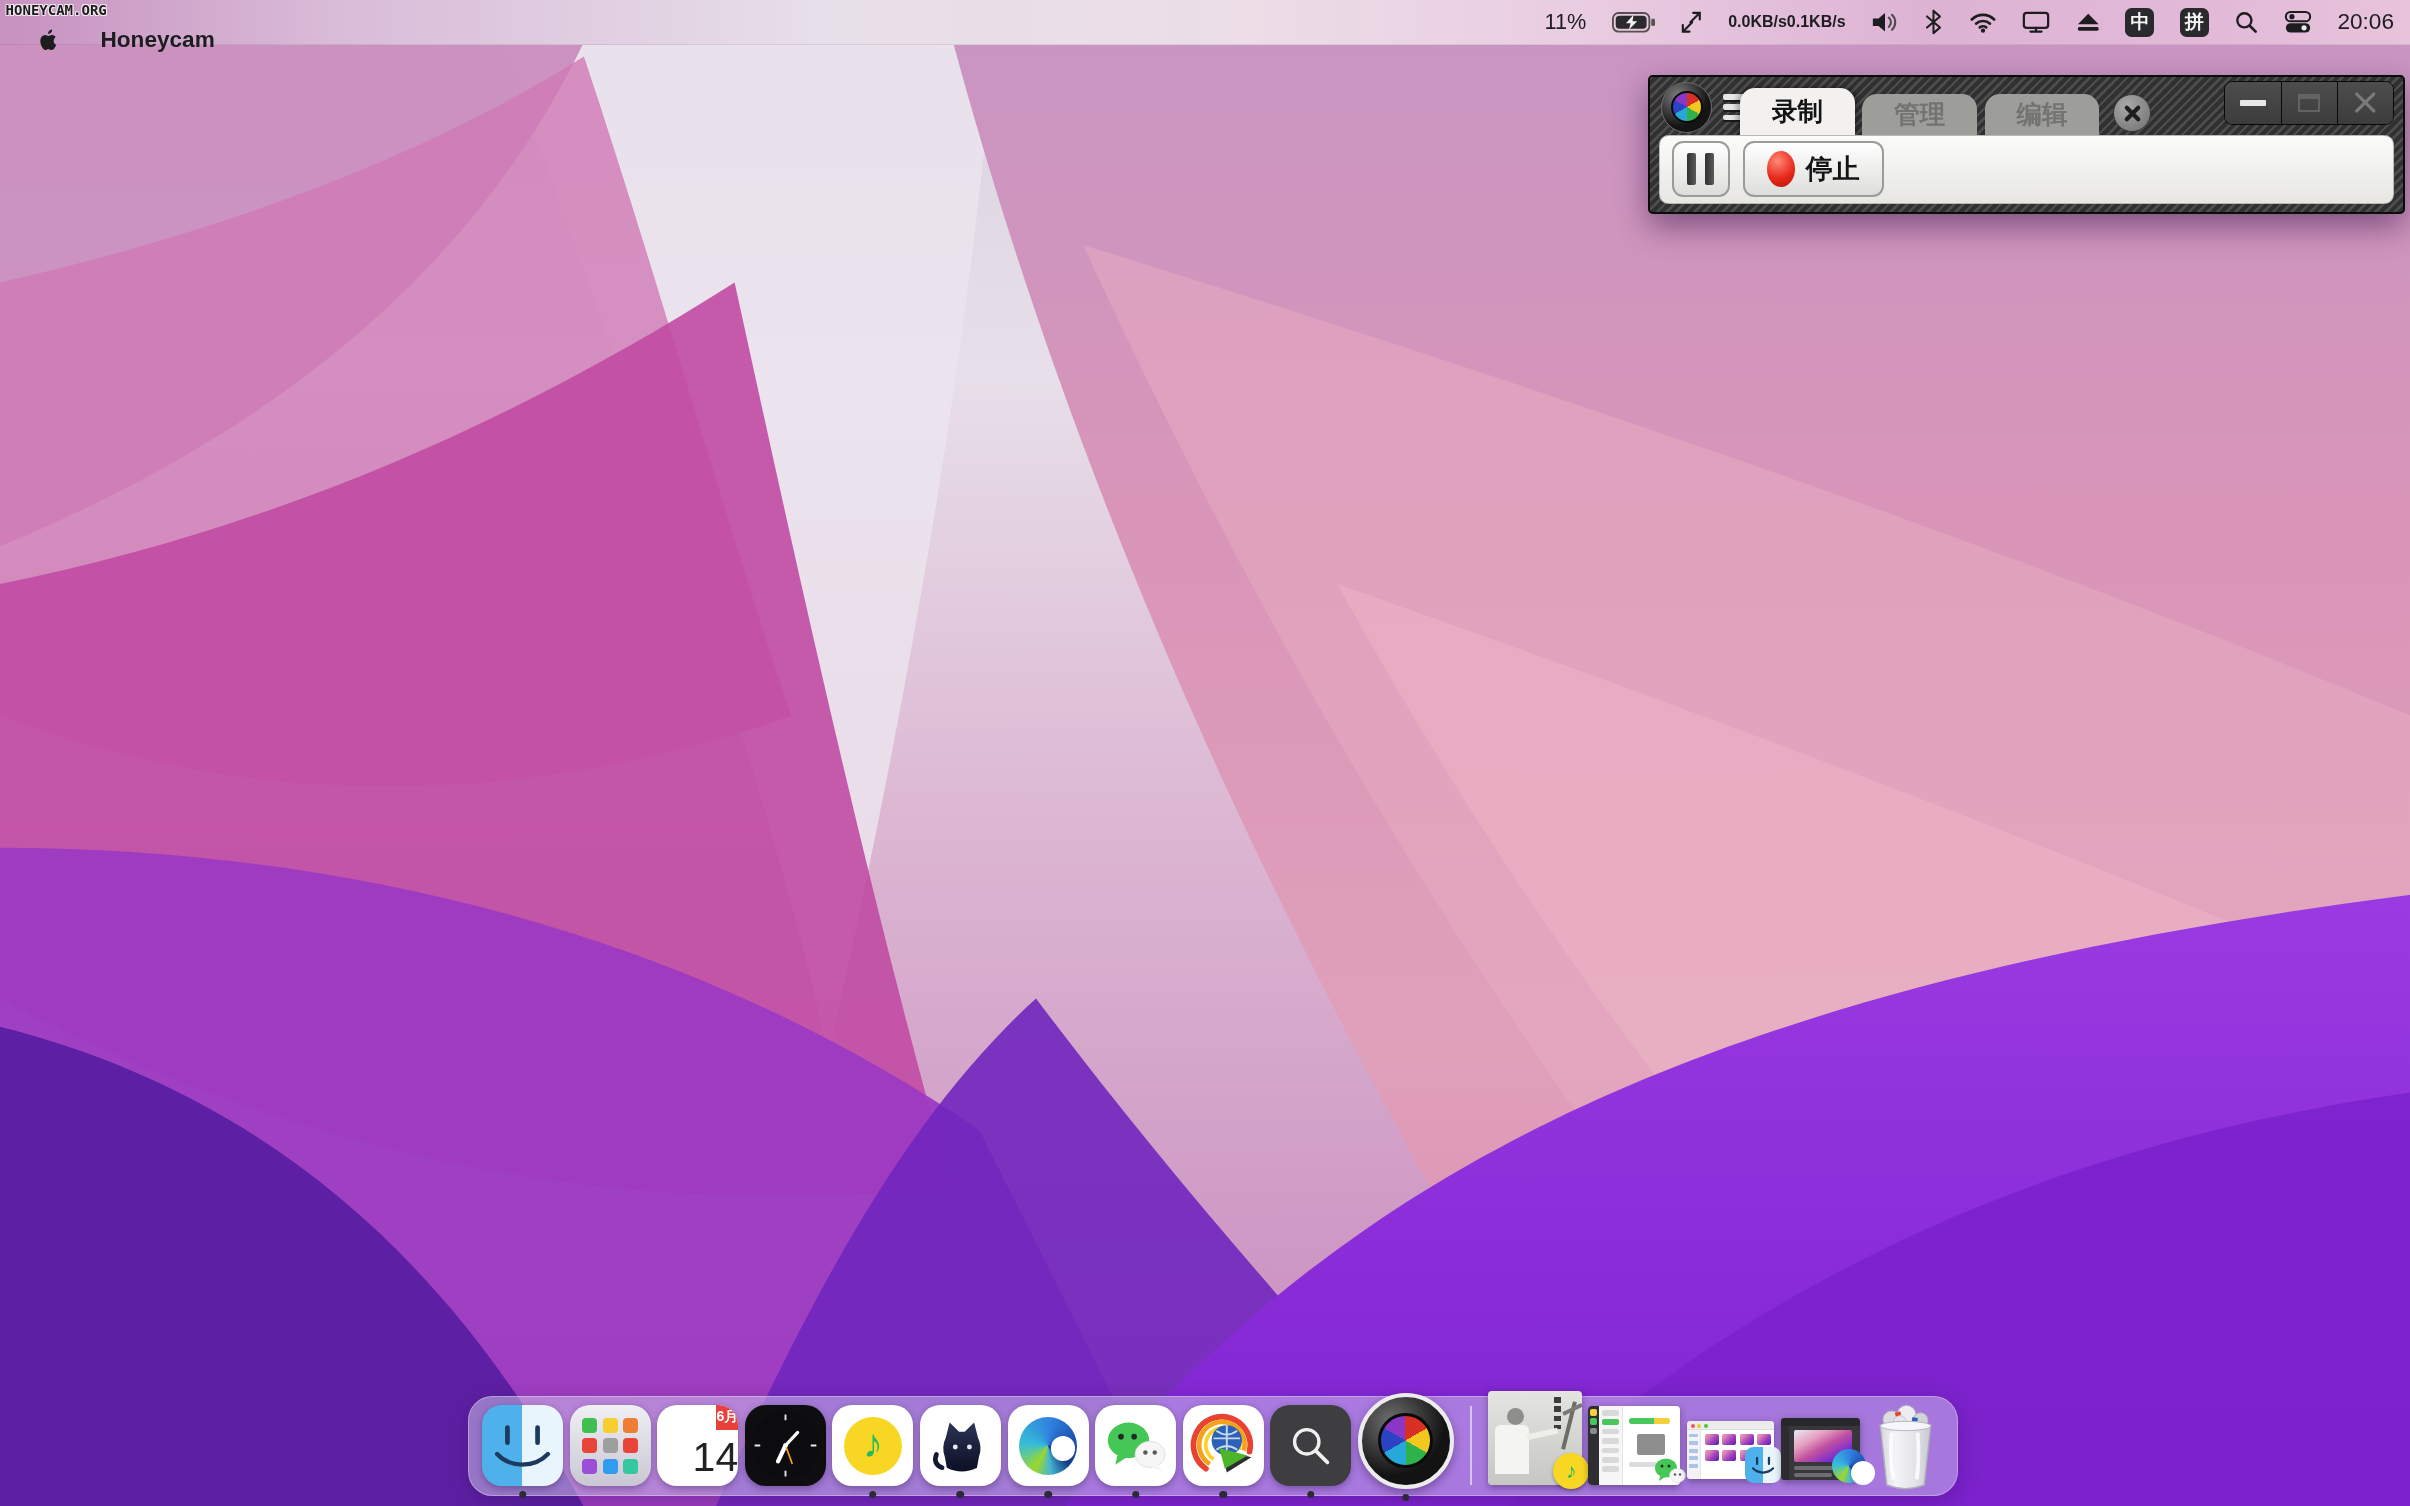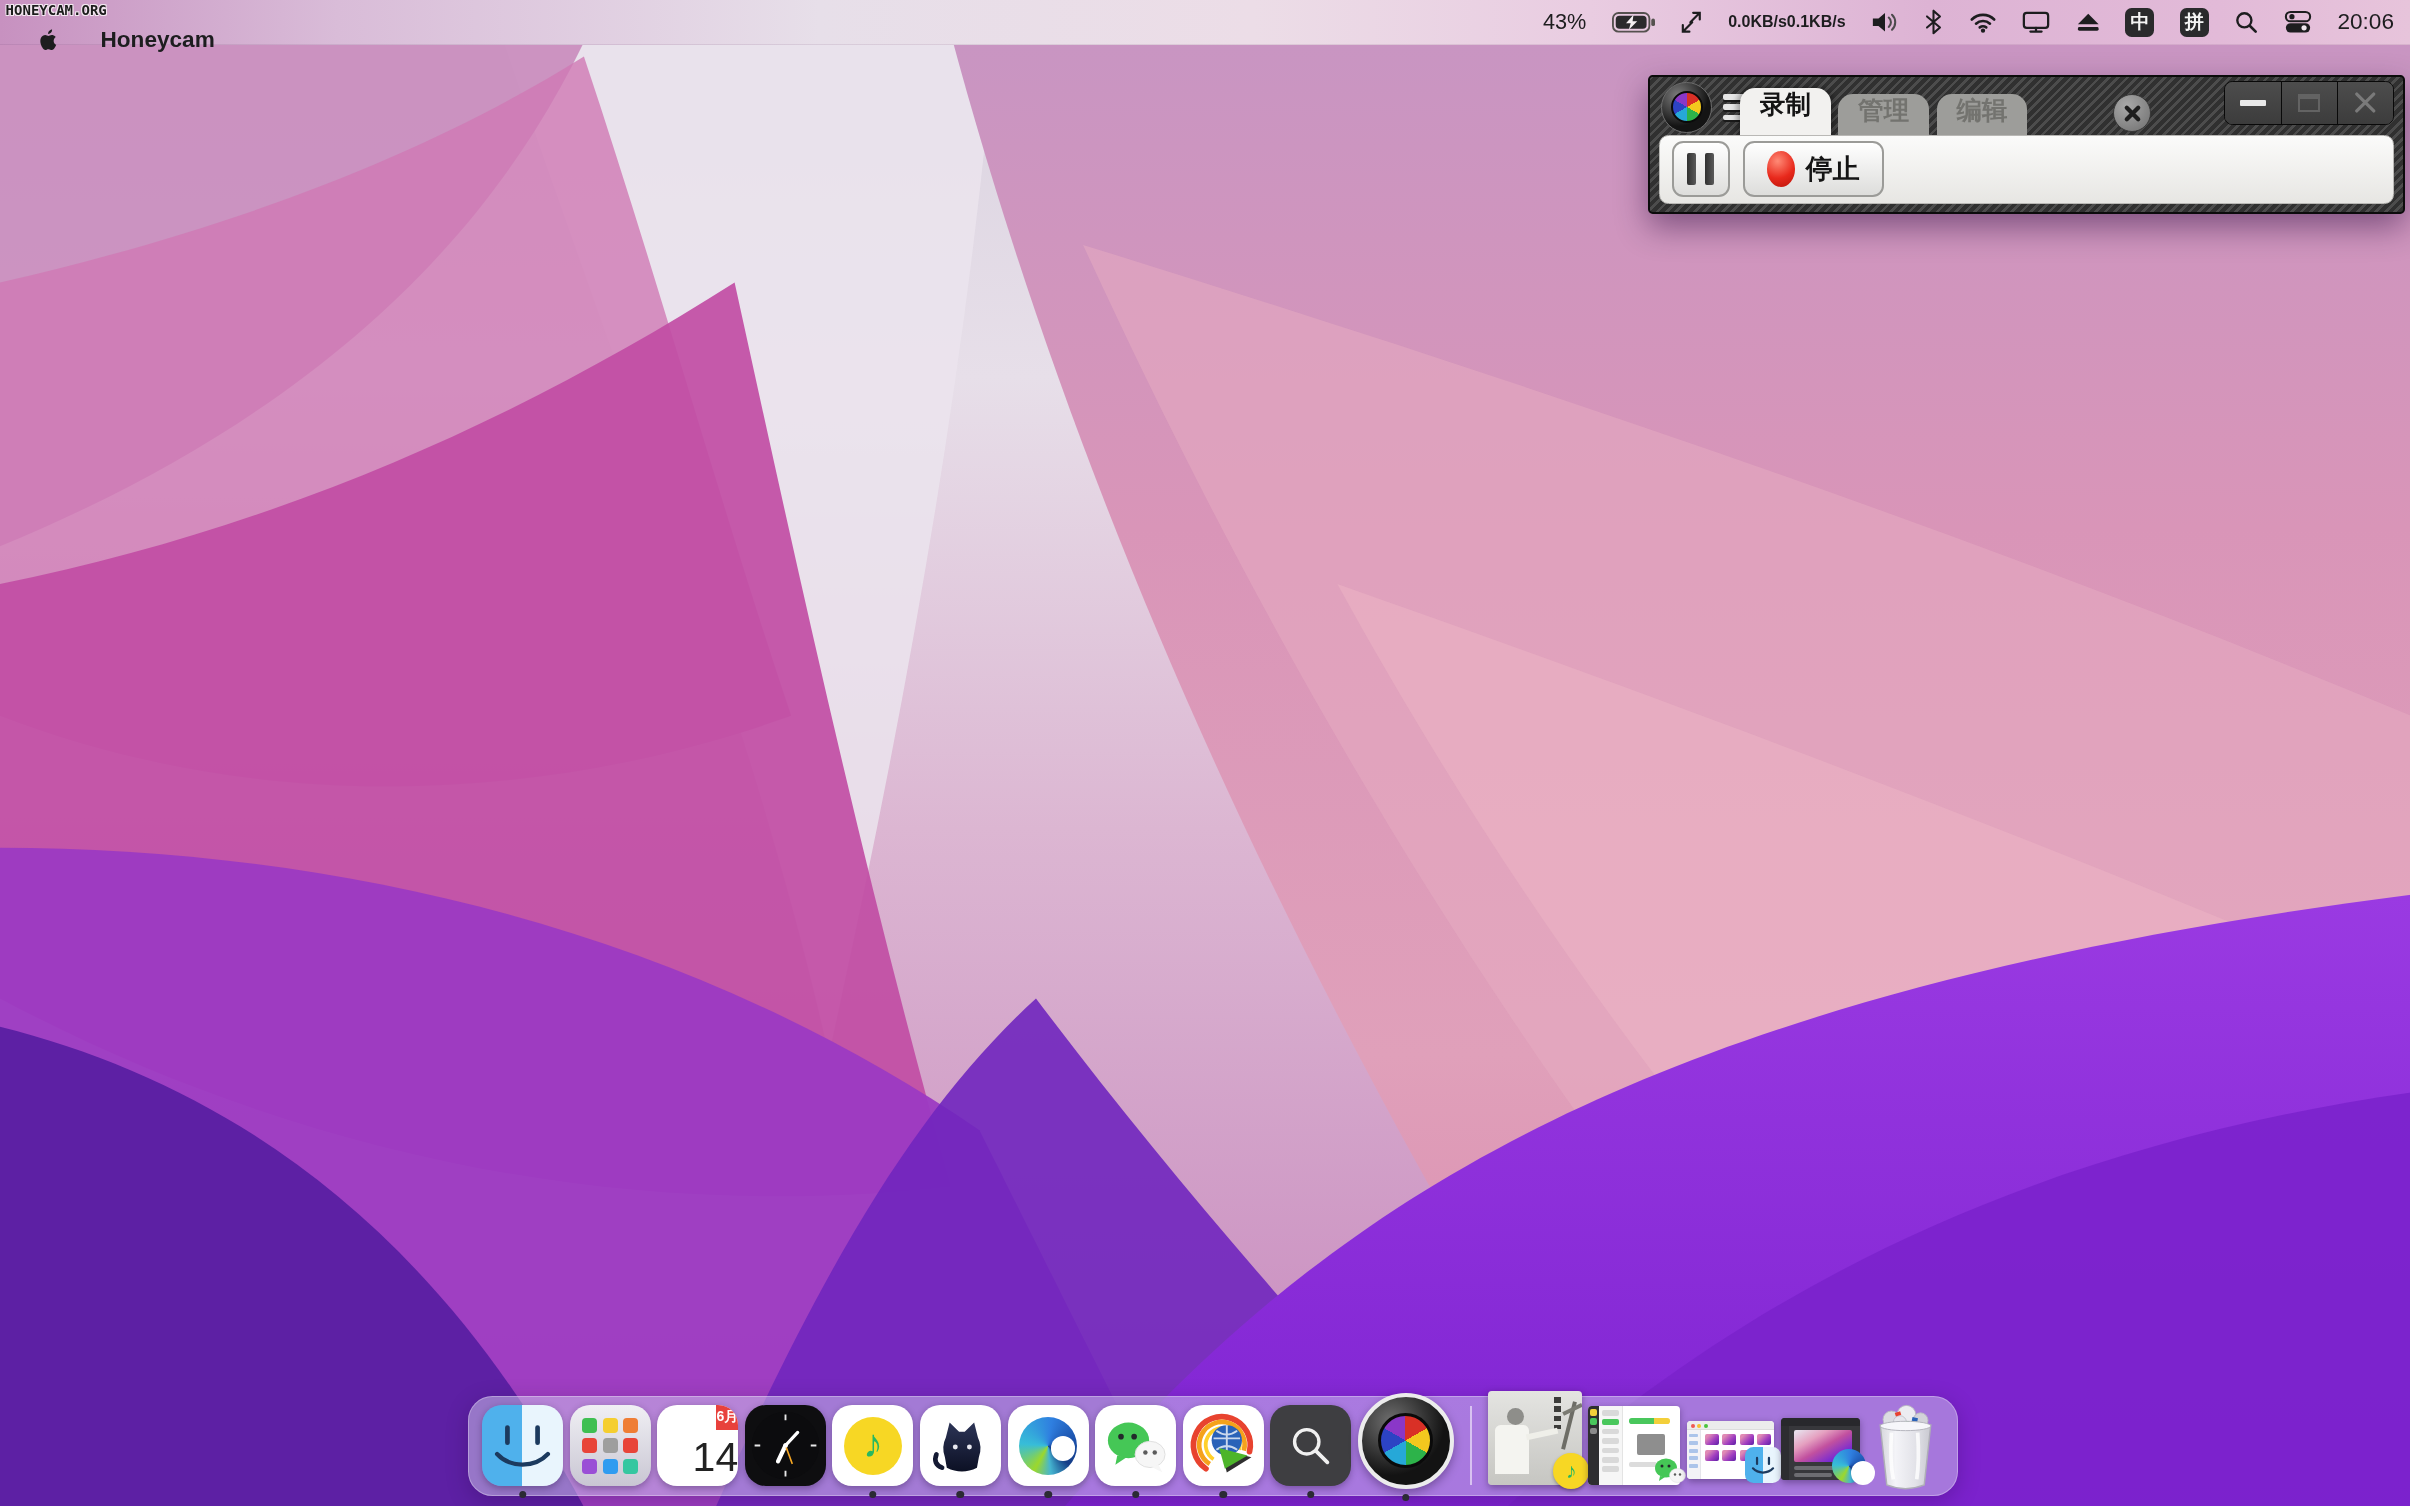--- a/index.html
+++ b/index.html
@@ -37,21 +37,21 @@
     background-image:repeating-linear-gradient(135deg, rgba(255,255,255,0.08) 0 2.8px, rgba(0,0,0,0.22) 2.8px 6.6px);
     box-shadow:0 13px 32px rgba(30,0,50,0.45); }
   .hc-logo { position:absolute; left:11.3px; top:4.7px; width:51px; height:51px; border-radius:50%;
     background:radial-gradient(circle at 32% 26%, #7c7c7c, #141414 62%);
     border:1.9px solid #6c6c6c; display:flex; align-items:center; justify-content:center; }
   .wheel { width:32px; height:32px; border-radius:50%; border:2.8px solid #0a0a0a;
     background:conic-gradient(#d93026 0 60deg,#f3c81e 60deg 120deg,#2db34a 120deg 180deg,#26a8d8 180deg 240deg,#2c43c4 240deg 300deg,#8a37c8 300deg 360deg); }
   .hamburger { position:absolute; left:73px; top:17px; width:34px; display:flex; flex-direction:column; gap:4.7px; }
   .hamburger i { display:block; height:5.6px; border-radius:1.9px; background:#e6e6e6; box-shadow:0 1.9px 0 #1a1a1a; }
   .tabs { position:absolute; left:90px; top:11.3px; height:47px; display:flex; align-items:flex-end; }
-  .tab { height:41px; padding:0 20px; margin-right:7.5px; display:flex; 
+  .tab { height:41px; padding:0 32px; margin-right:7.5px; display:flex; align-items:center;
     font-size:25.4px; border-radius:15px 15px 0 0; }
   .tab.active { height:47px; background:#f2f1ef; color:#141414; font-weight:600;
     box-shadow:-3.8px 0 5.6px rgba(0,0,0,0.25), 3.8px 0 5.6px rgba(0,0,0,0.25); }
   .tab.inactive { background:#9d9d9a; color:#73736f; font-weight:600; }
   .circle-x { position:absolute; left:463px; top:17px; width:38px; height:38px; border-radius:50%;
     background:radial-gradient(circle at 35% 30%, #a9a9a9, #6f6f6f); border:1.9px solid #3a3a3a;
     display:flex; align-items:center; justify-content:center; }
   .win-controls { position:absolute; top:3.8px; right:9.4px; display:flex;
     border:1.9px solid #090909; border-radius:8.5px; overflow:hidden; }
   .wc { width:56px; height:42px; background:linear-gradient(#4d4d4d,#3c3c3c);
@@ -205,21 +205,21 @@
     <div class="mb-left">
       <span class="mb-ic">
         <svg width="24.5" height="28" viewBox="0 0 24 28" fill="#1d1d1f">
           <path d="M17.4 14.8c0-2.5 2-3.7 2.1-3.8-1.2-1.7-3-1.9-3.6-2-1.6-.2-3 .9-3.7.9-.8 0-2-.9-3.2-.9-1.7 0-3.2 1-4.1 2.5-1.7 3-0.4 7.5 1.2 10 .8 1.2 1.8 2.5 3.1 2.5 1.2-.1 1.7-.8 3.2-.8s1.9.8 3.2.8c1.3 0 2.2-1.2 3-2.4.9-1.4 1.3-2.7 1.3-2.8-.1 0-2.5-1-2.5-4z"></path>
           <path d="M14.8 6.6c.7-.8 1.1-2 1-3.1-1 0-2.2.7-2.9 1.5-.6.7-1.2 1.9-1 3 1.1.1 2.2-.6 2.9-1.4z"></path>
         </svg>
       </span>
       <span class="mb-app">Honeycam</span>
     </div>
     <div class="mb-right">
-      <span class="mb-pct">43%</span>
+      <span class="mb-pct">11%</span>
       <span class="mb-ic">
         <svg width="43" height="22.6" viewBox="0 0 46 24">
           <rect x="1" y="2" width="39" height="20" rx="6" fill="none" stroke="#55514f" stroke-width="2"></rect>
           <rect x="4" y="5" width="33" height="14" rx="4" fill="#2b2a2c"></rect>
           <rect x="42" y="8" width="4" height="8" rx="2" fill="#55514f"></rect>
           <polygon points="23,4 15,13 20,13 18,20 27,11 22,11" fill="#f5f0f2"></polygon>
         </svg>
       </span>
       <span class="mb-ic">
         <svg width="22.6" height="24.5" viewBox="0 0 24 26" stroke="#1d1d1f" stroke-width="2.3" fill="none" stroke-linecap="round">

